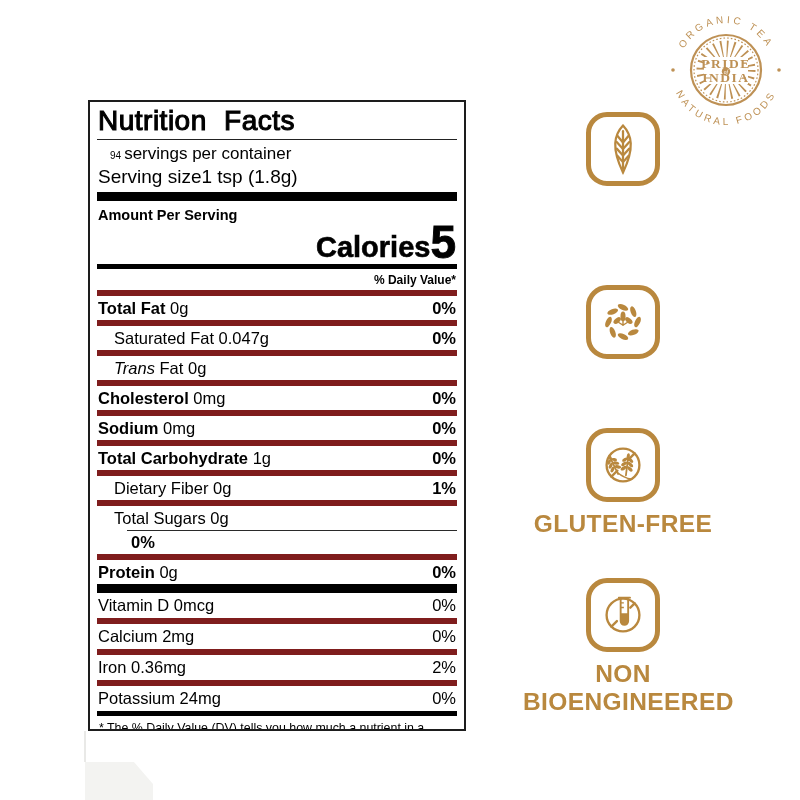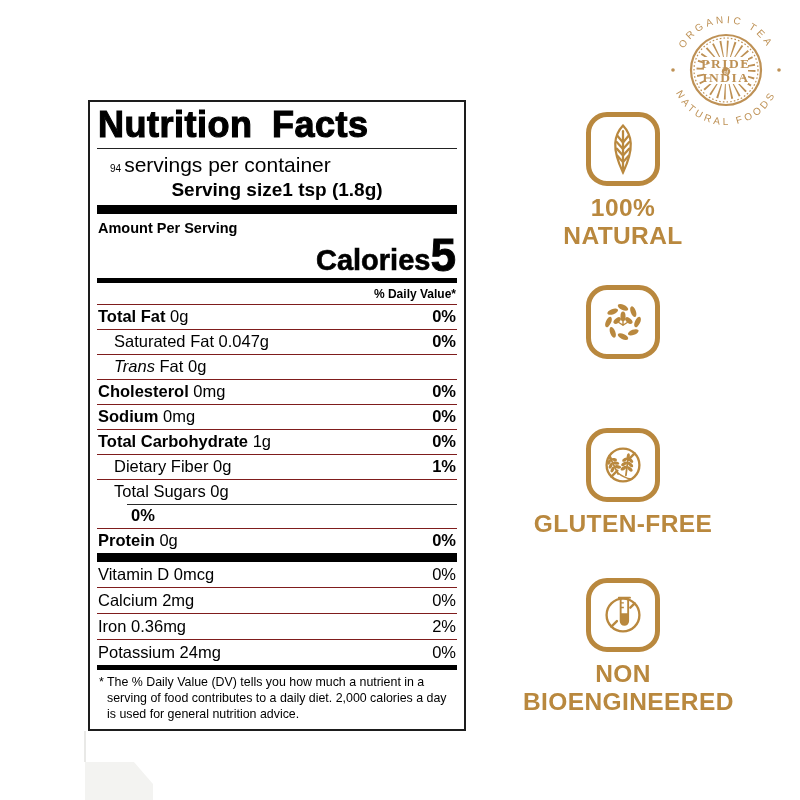--- a/index.html
+++ b/index.html
@@ -9,40 +9,40 @@
     font-family:"Liberation Sans",sans-serif;
   }
 
   
   .nf{
     position:absolute;left:88px;top:100px;width:378px;height:631px;
     box-sizing:border-box;border:2px solid #1d1d1d;background:#fff;
     padding:2px 7px 0 7px;overflow:hidden;
   }
   .nf-title{
-    font-size:36px;font-weight:bold;letter-spacing:.5px;word-spacing:9px;
+    font-size:28px;font-weight:normal;letter-spacing:.5px;word-spacing:9px;
     line-height:1.18;padding:0 0 2px 1px;border-bottom:1px solid #222;
     -webkit-text-stroke:1.1px #000;white-space:nowrap;
   }
   .nf-servings{display:flex;align-items:baseline;gap:3px;padding:4px 0 1px 13px;}
   .nf-servings .cnt{font-size:10px;}
-  .nf-servings .txt{font-size:21px;}
-  .nf-serving-size{display:flex;justify-content:center;align-items:baseline;
-    font-size:19px;font-weight:bold;padding:1px 1px 4px 1px;}
+  .nf-servings .txt{font-size:17px;}
+  .nf-serving-size{display:flex;justify-content:flex-start;align-items:baseline;
+    font-size:19px;font-weight:normal;padding:1px 1px 4px 1px;}
   .bar{background:#000;}
   .bar.thick{height:9px;}
   .bar.med{height:5px;}
   .nf-amount{font-size:14.5px;font-weight:bold;padding:6px 0 0 1px;}
   .nf-cal{display:flex;justify-content:flex-end;align-items:flex-end;
     padding:0 1px 2px 1px;}
   .nf-cal .cl{font-size:29px;font-weight:bold;line-height:1.05;-webkit-text-stroke:.6px #000;}
   .nf-cal .cv{font-size:46px;font-weight:bold;line-height:.85;-webkit-text-stroke:.9px #000;}
   .nf-dv-head{font-size:12px;font-weight:bold;text-align:right;padding:4px 1px 3px 0;}
   .nrow{display:flex;justify-content:space-between;align-items:center;
-    border-top:1px solid #7f1d1d;height:24px;font-size:16.5px;padding:0 1px;}
+    border-top:6px solid #7f1d1d;height:24px;font-size:16.5px;padding:0 1px;}
   .vit .nrow{height:25px;}
   .vit .nrow:first-child{border-top:none;}
   .nrow .b{font-weight:bold;}
   .nrow .it{font-style:italic;}
   .nrow.ind1{padding-left:17px;}
   .nrow.ind2{padding-left:34px;}
   .nrow.sepind{border-top:none;position:relative;}
   .nrow.sepind::before{content:"";position:absolute;left:30px;right:0;top:0;height:1px;background:#2a2a2a;}
   .nf-foot{display:flex;font-size:12.4px;line-height:1.3;padding:4px 2px 0 2px;}
   .nf-foot .ast{flex:0 0 8px;}
@@ -183,24 +183,20 @@
     <svg width="60" height="60" viewBox="0 0 64 64" fill="none" stroke="#B9883E" stroke-width="2.4" stroke-linecap="round">
       <path d="M32 7 C41.5 17 44.5 31 32 57 C19.5 31 22.5 17 32 7 Z"></path>
       <line x1="32" y1="13" x2="32" y2="53"></line>
       <path d="M32 19 L26.8 12.8 M32 19 L37.2 12.8" stroke-width="0" opacity="0"></path>
       <path d="M32 25 L26 17.8 M32 25 L38 17.8
                M32 32 L25.3 24.6 M32 32 L38.7 24.6
                M32 39 L25.3 31.6 M32 39 L38.7 31.6
                M32 46 L26 39.2 M32 46 L38 39.2"></path>
     </svg>
   </div>
-  <div class="badge-label">
-    <div>100%</div>
-    <div>NATURAL</div>
-  </div>
 </div>
 
 <div class="badge b2">
   <div class="badge-icon">
     <svg width="60" height="60" viewBox="0 0 64 64" fill="#B9883E">
       <g>
         <ellipse cx="32" cy="16.5" rx="6" ry="2.8" transform="rotate(25 32 16.5)"></ellipse>
         <ellipse cx="32" cy="16.5" rx="6" ry="2.8" transform="rotate(45 32 32) rotate(25 32 16.5)"></ellipse>
         <ellipse cx="32" cy="16.5" rx="6" ry="2.8" transform="rotate(90 32 32) rotate(25 32 16.5)"></ellipse>
         <ellipse cx="32" cy="16.5" rx="6" ry="2.8" transform="rotate(135 32 32) rotate(25 32 16.5)"></ellipse>

